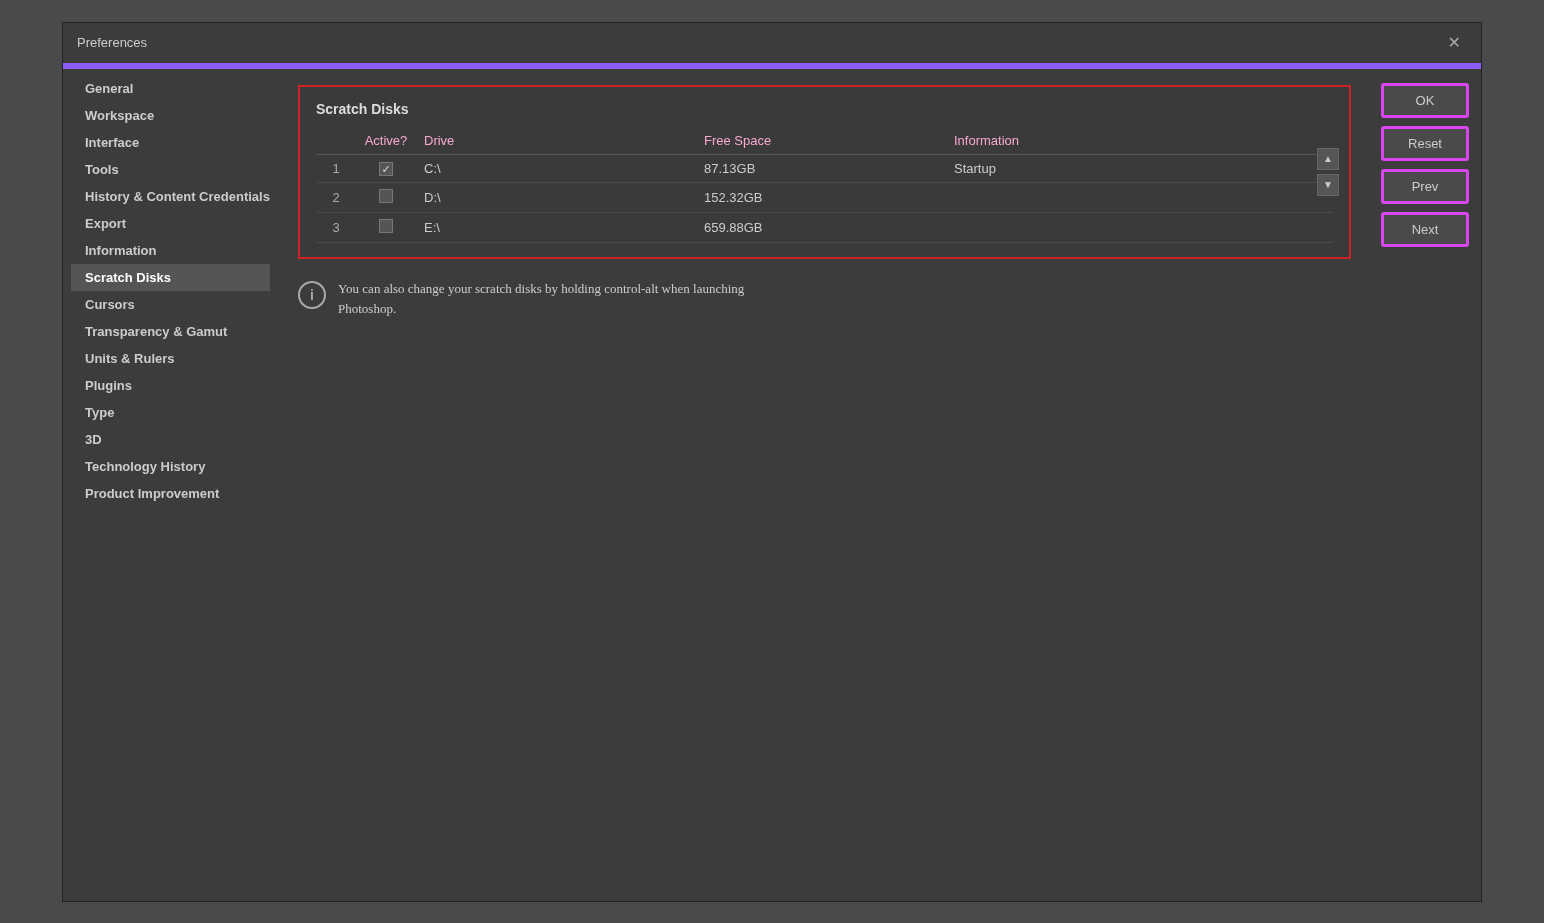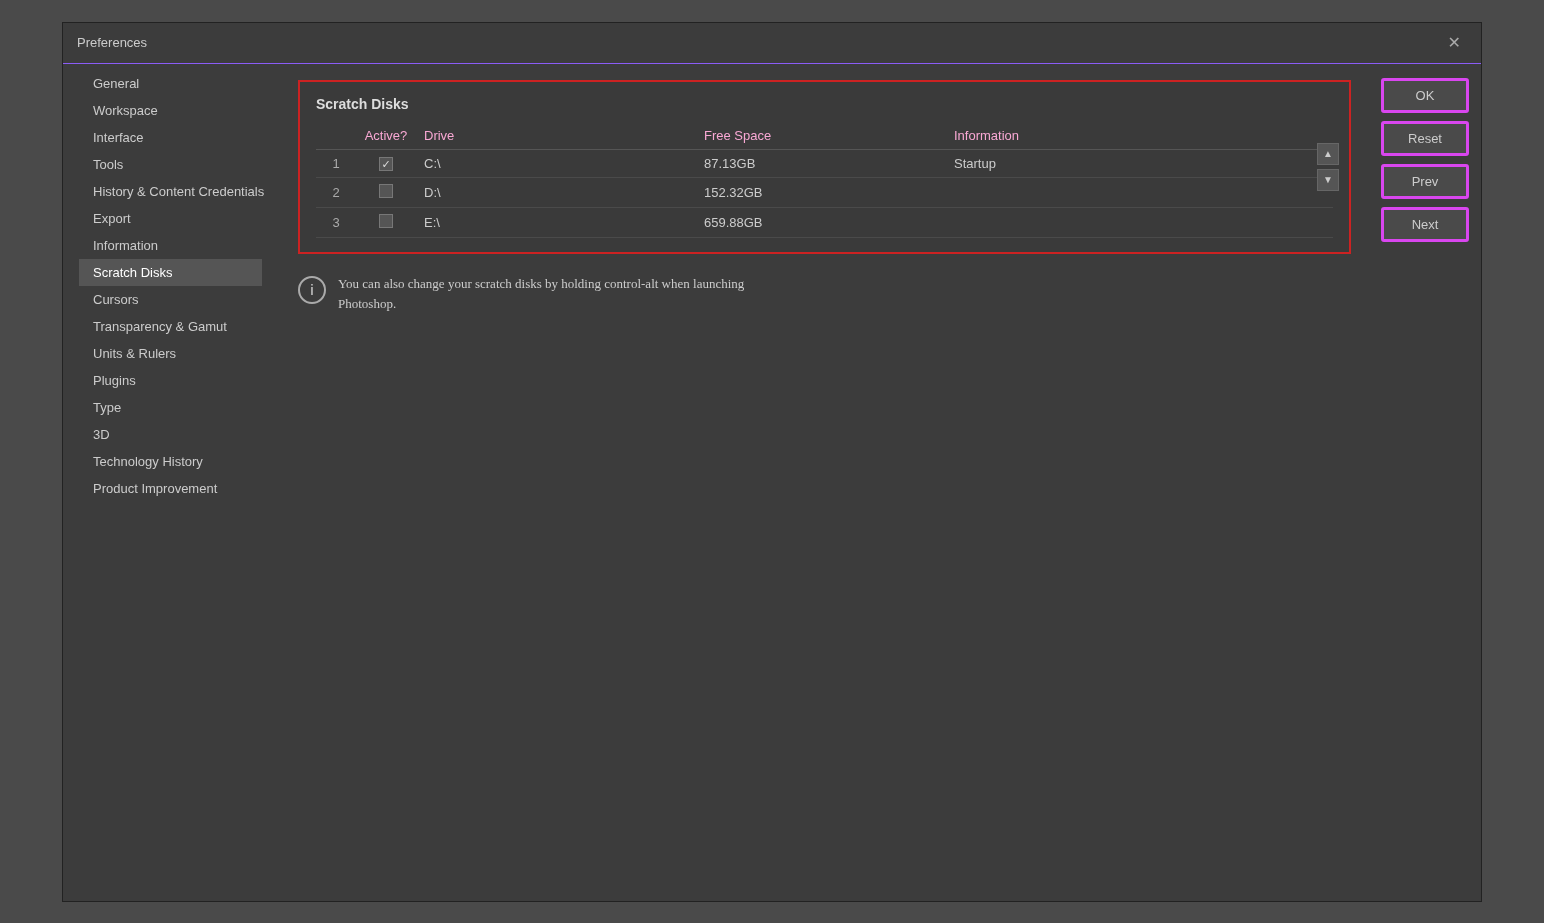--- a/index.html
+++ b/index.html
@@ -21,21 +21,21 @@
       display: flex;
       flex-direction: column;
       position: relative;
     }
     .title-bar {
       background: #3c3c3c;
       padding: 10px 14px;
       display: flex;
       align-items: center;
       justify-content: space-between;
-      border-bottom: 1px solid #8b5cf6;
+      border-bottom: 6px solid #8b5cf6;
       flex-shrink: 0;
     }
     .title-bar-title {
       color: #ccc;
       font-size: 13px;
       font-weight: normal;
     }
     .close-btn {
       background: none;
       border: none;
@@ -49,21 +49,22 @@
       display: flex;
       flex: 1;
       overflow: hidden;
     }
     
     .sidebar {
       width: 215px;
       background: #3c3c3c;
       flex-shrink: 0;
       overflow-y: auto;
-      padding: 6px 16px;
+      padding: 6px 8px;
+      font-weight: bold;
     }
     .sidebar-item {
       padding: 6px 14px;
       color: #ccc;
       cursor: pointer;
       font-size: 13px;
       white-space: nowrap;
     }
     .sidebar-item.active {
       background: #555;

